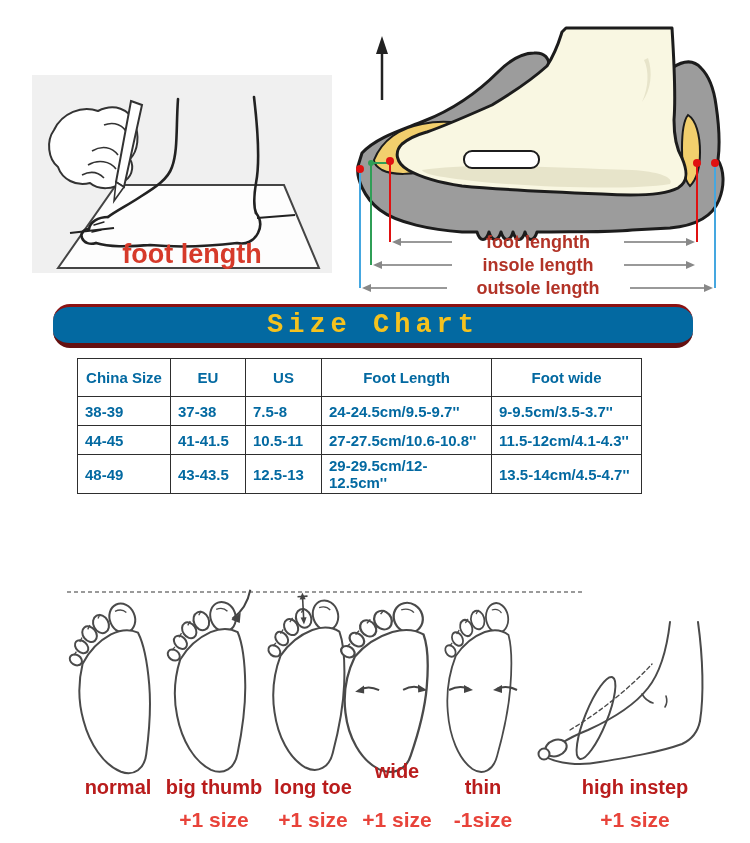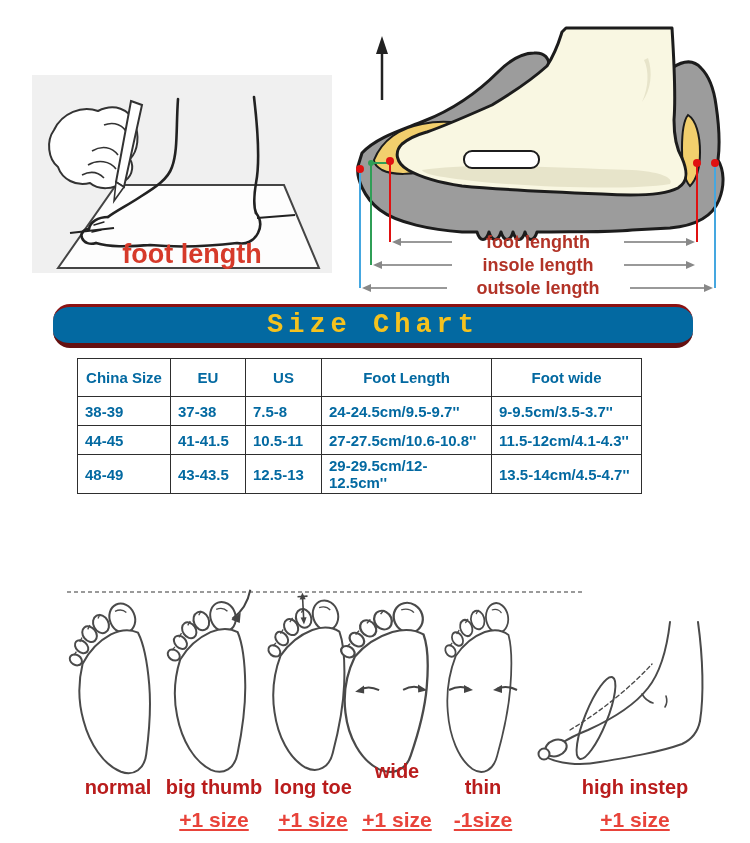--- a/index.html
+++ b/index.html
@@ -10,21 +10,21 @@
   #banner{left:53px;top:304px;width:640px;height:36px;background:#0369a1;
           border-top:3px solid #8c1212;border-bottom:5px solid #651010;
           text-align:center;line-height:36px;font-family:"Liberation Mono","DejaVu Sans Mono",monospace;
           font-weight:bold;font-size:27px;color:#f5c21e;letter-spacing:5px;border-radius:17px;}
   table#size-table{position:absolute;left:77px;top:358px;width:564px;border-collapse:collapse;
           font-size:15px;font-weight:bold;color:#0369a1;table-layout:fixed;}
   #size-table th,#size-table td{border:1.5px solid #2e2e2e;padding:2px 7px;overflow-wrap:anywhere;}
   #size-table th{height:33px;text-align:center;}
   #size-table td{height:24px;text-align:left;}
   .foot-label{font-size:20px;font-weight:bold;color:#b91c1c;white-space:nowrap;}
-  .size-adjust{font-size:21px;font-weight:bold;color:#e8433a;white-space:nowrap;text-decoration:underline;}
+  .size-adjust{font-size:21px;font-weight:bold;color:#e8433a;white-space:nowrap;}
   .center{transform:translateX(-50%);}
   svg text{font-family:"Liberation Sans",sans-serif;}
 </style>
 </head>
 <body>
 
 <div id="stage">
 
 
   <svg class="abs" style="left:32px;top:75px;" width="300" height="198" viewBox="0 0 300 198">

